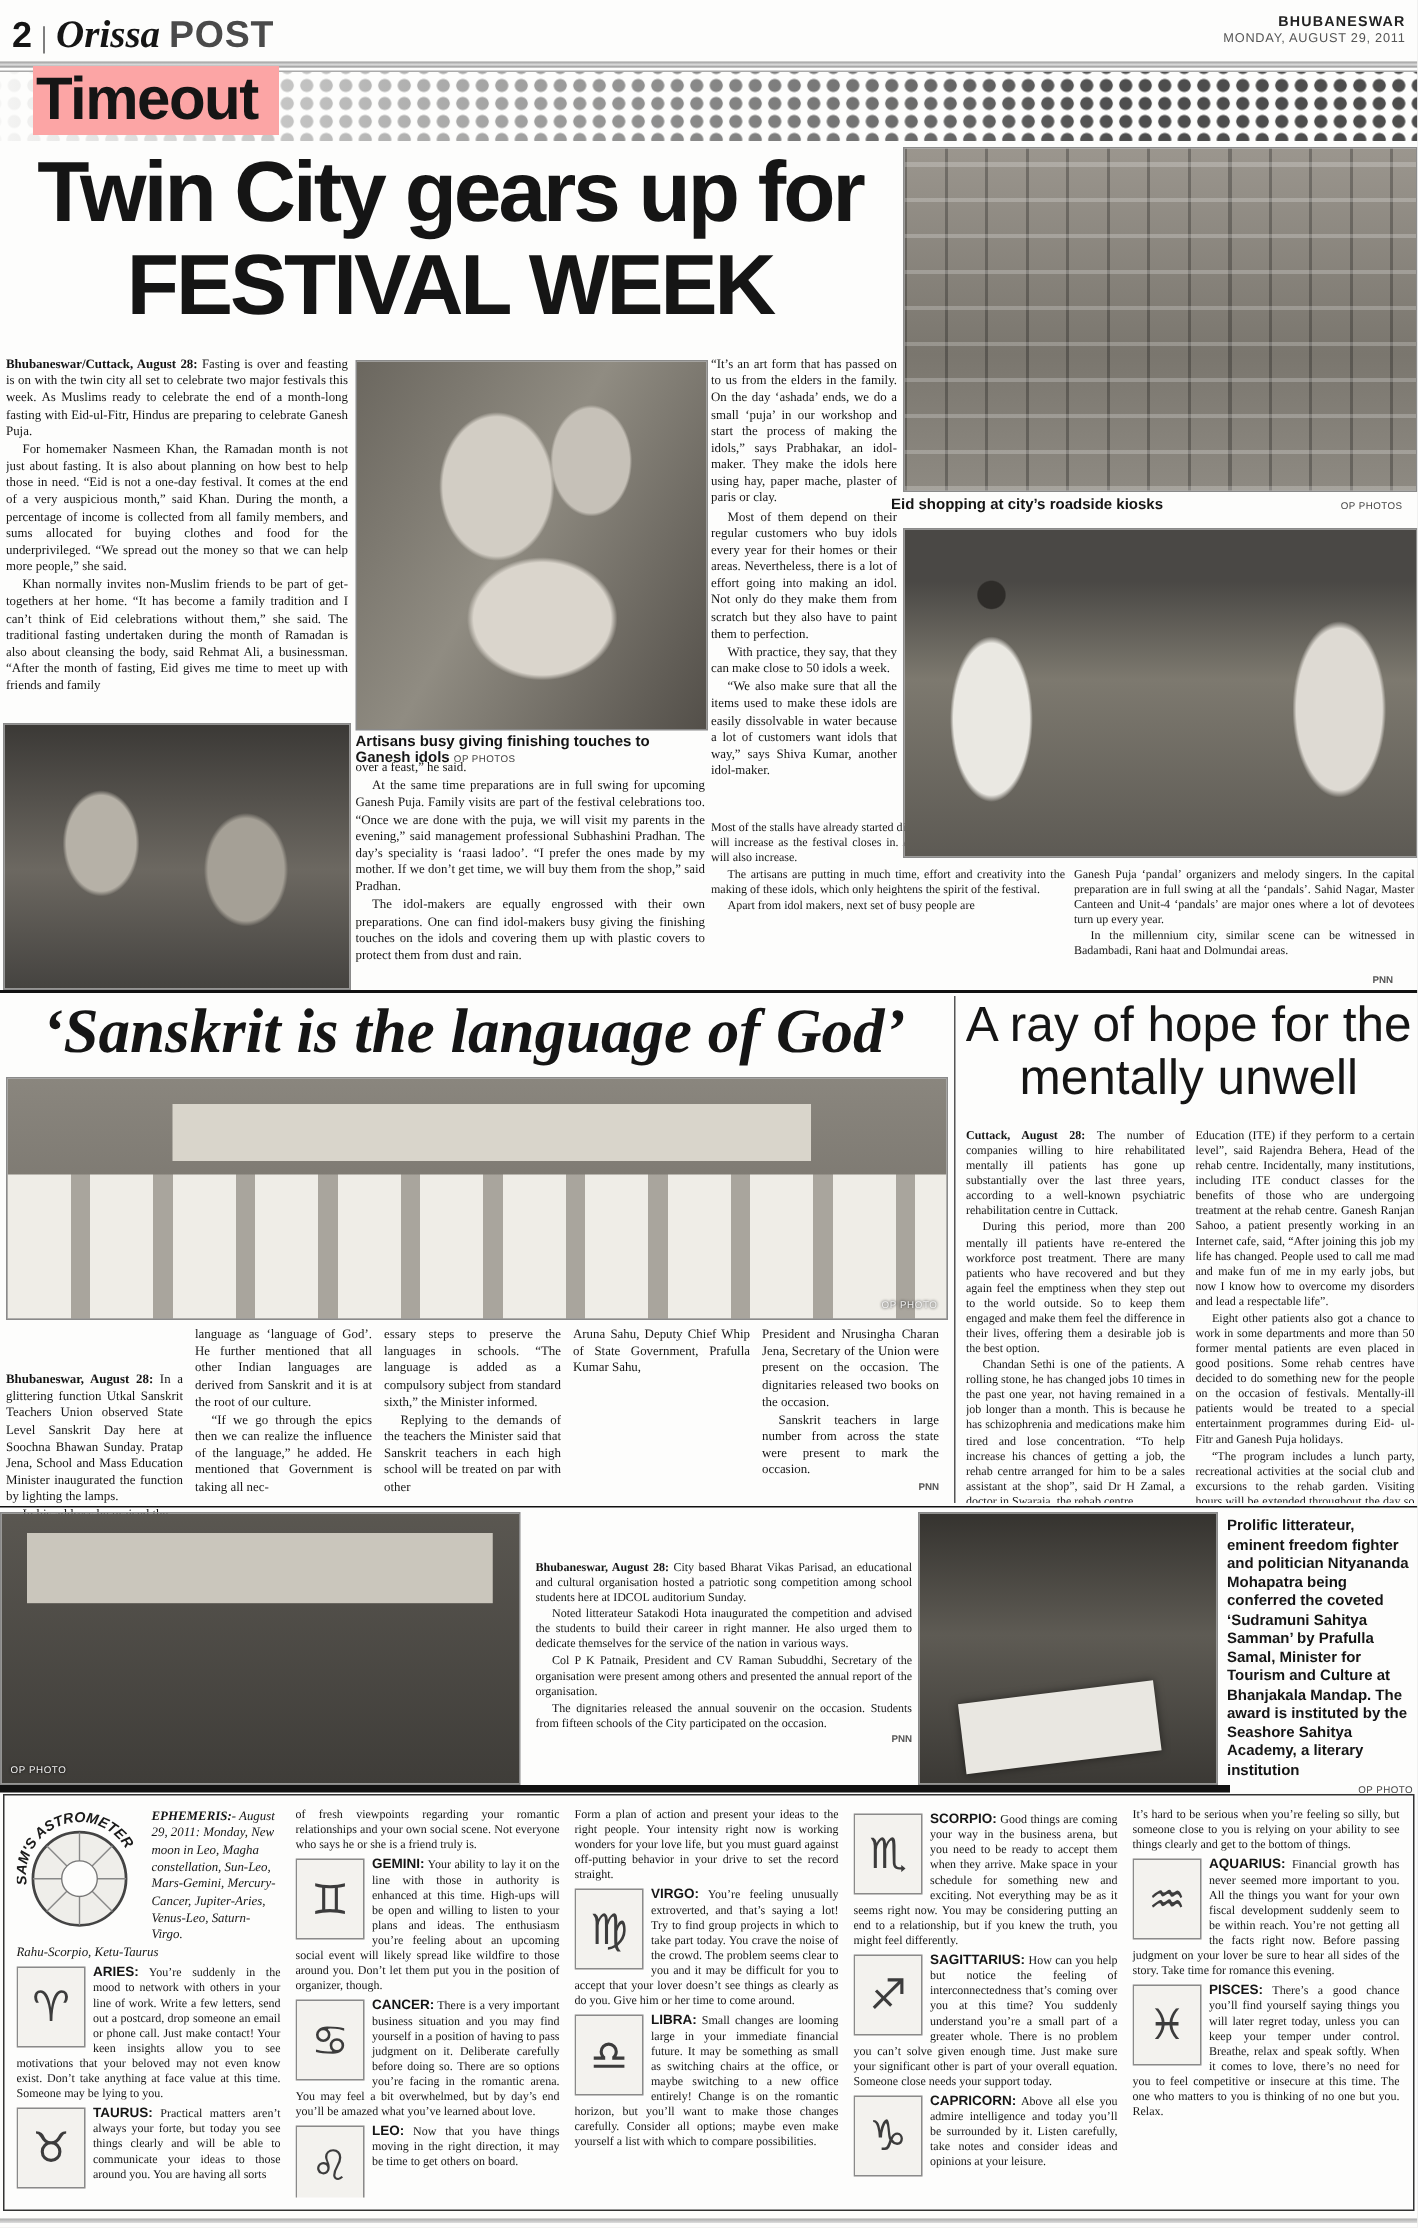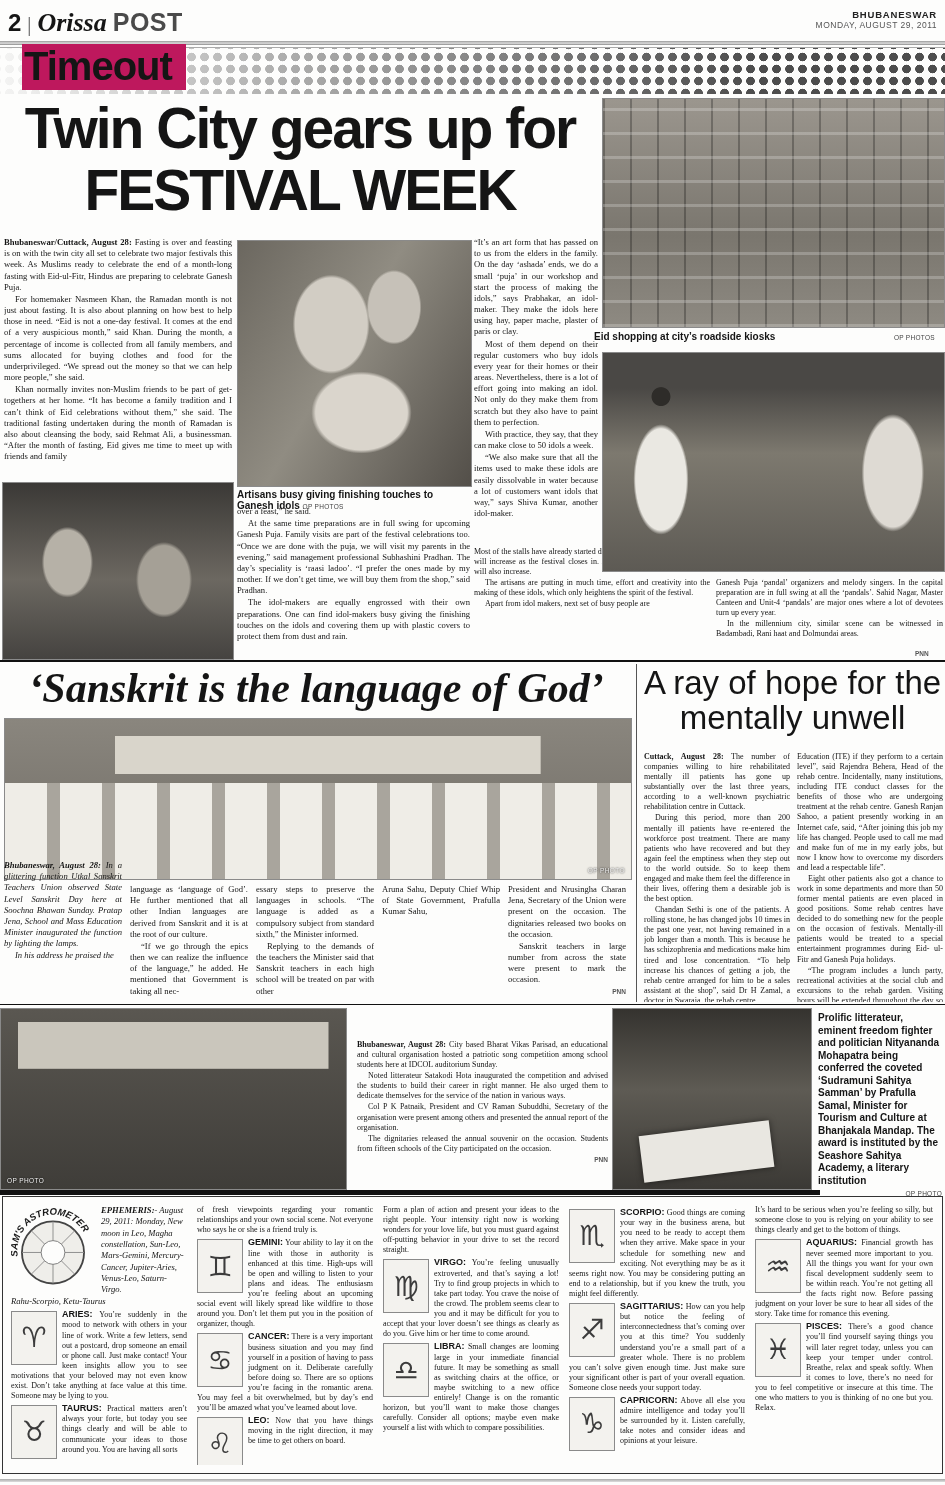--- a/index.html
+++ b/index.html
@@ -16,21 +16,21 @@
   .mast-city{font-size:9.5px;font-weight:bold;letter-spacing:0.8px;color:#222;}
   .mast-date{font-size:8.5px;color:#555;letter-spacing:0.5px;}
   .mast-rule{top:41px;left:0;width:945px;height:4px;background:linear-gradient(#999,#ddd 55%,#888);}
   
   .dots-band{top:47px;left:0;width:945px;height:46px;border-top:1px solid #aaa;
      background-image:radial-gradient(circle,#4d4d4d 0 4.1px,transparent 4.6px);
      background-size:13px 12px;background-position:3px 3px;}
   .dots-band::after{content:"";position:absolute;inset:0;
      background:linear-gradient(to right,rgba(253,253,252,.95) 0,rgba(253,253,252,.55) 30%,rgba(253,253,252,0) 80%);}
   .timeout{top:44px;left:22px;font-family:"Liberation Sans",sans-serif;font-weight:bold;
-     font-size:40px;letter-spacing:-1px;background:#be185d;padding:0 14px 2px 2px;line-height:1.1;z-index:2;text-align:center;}
+     font-size:40px;letter-spacing:-1px;background:#fca5a5;padding:0 14px 2px 2px;line-height:1.1;z-index:2;text-align:center;}
   
   .h-main{top:98px;left:0;width:600px;text-align:center;font-family:"Liberation Sans",sans-serif;
      font-weight:bold;font-size:57px;line-height:1.08;letter-spacing:-2px;}
   .h-italic{font-family:"Liberation Serif",serif;font-style:italic;font-weight:bold;}
   .h-sans-light{font-family:"Liberation Sans",sans-serif;font-weight:normal;}
   
   .bt{font-size:8.6px;line-height:1.3;text-align:justify;}
   .bt2{font-size:8px;line-height:1.26;text-align:justify;}
   .bt p,.bt2 p{margin:0;}
   .bt p+p,.bt2 p+p{text-indent:11px;margin-top:1px;}
@@ -156,21 +156,21 @@
     <p>In the millennium city, similar scene can be witnessed in Badambadi, Rani haat and Dolmundai areas.</p>
   </div>
   <div class="abs agency" style="top:648px;left:915px;">PNN</div>
 
   <div class="abs rule-h" style="top:660px;left:0;width:945px;height:2px;"></div>
 
   <div class="abs h-italic" style="top:664px;left:0;width:632px;text-align:center;font-size:42px;">‘Sanskrit is the language of God’</div>
   <div class="photo ph-sanskrit" style="top:718px;left:4px;width:626px;height:160px;">
     <span class="ph-credit" style="right:6px;bottom:5px;">OP PHOTO</span>
   </div>
-  <div class="abs bt clip" style="top:860px;left:4px;width:118px;height:120px;font-style:italic;">
+  <div class="abs bt clip" style="top:914px;left:4px;width:118px;height:120px;">
     <p><b class="dl">Bhubaneswar, August 28:</b> <span>In a glittering function Utkal Sanskrit Teachers Union observed State Level Sanskrit Day here at Soochna Bhawan Sunday. Pratap Jena, School and Mass Education Minister inaugurated the function by lighting the lamps.</span></p>
     <p>In his address he praised the</p>
   </div>
   <div class="abs bt clip" style="top:884px;left:130px;width:118px;height:120px;">
     <p>language as ‘language of God’. He further mentioned that all other Indian languages are derived from Sanskrit and it is at the root of our culture.</p>
     <p>“If we go through the epics then we can realize the influence of the language,” he added. He mentioned that Government is taking all nec-</p>
   </div>
   <div class="abs bt clip" style="top:884px;left:256px;width:118px;height:120px;">
     <p>essary steps to preserve the languages in schools. “The language is added as a compulsory subject from standard sixth,” the Minister informed.</p>
     <p>Replying to the demands of the teachers the Minister said that Sanskrit teachers in each high school will be treated on par with other</p>

